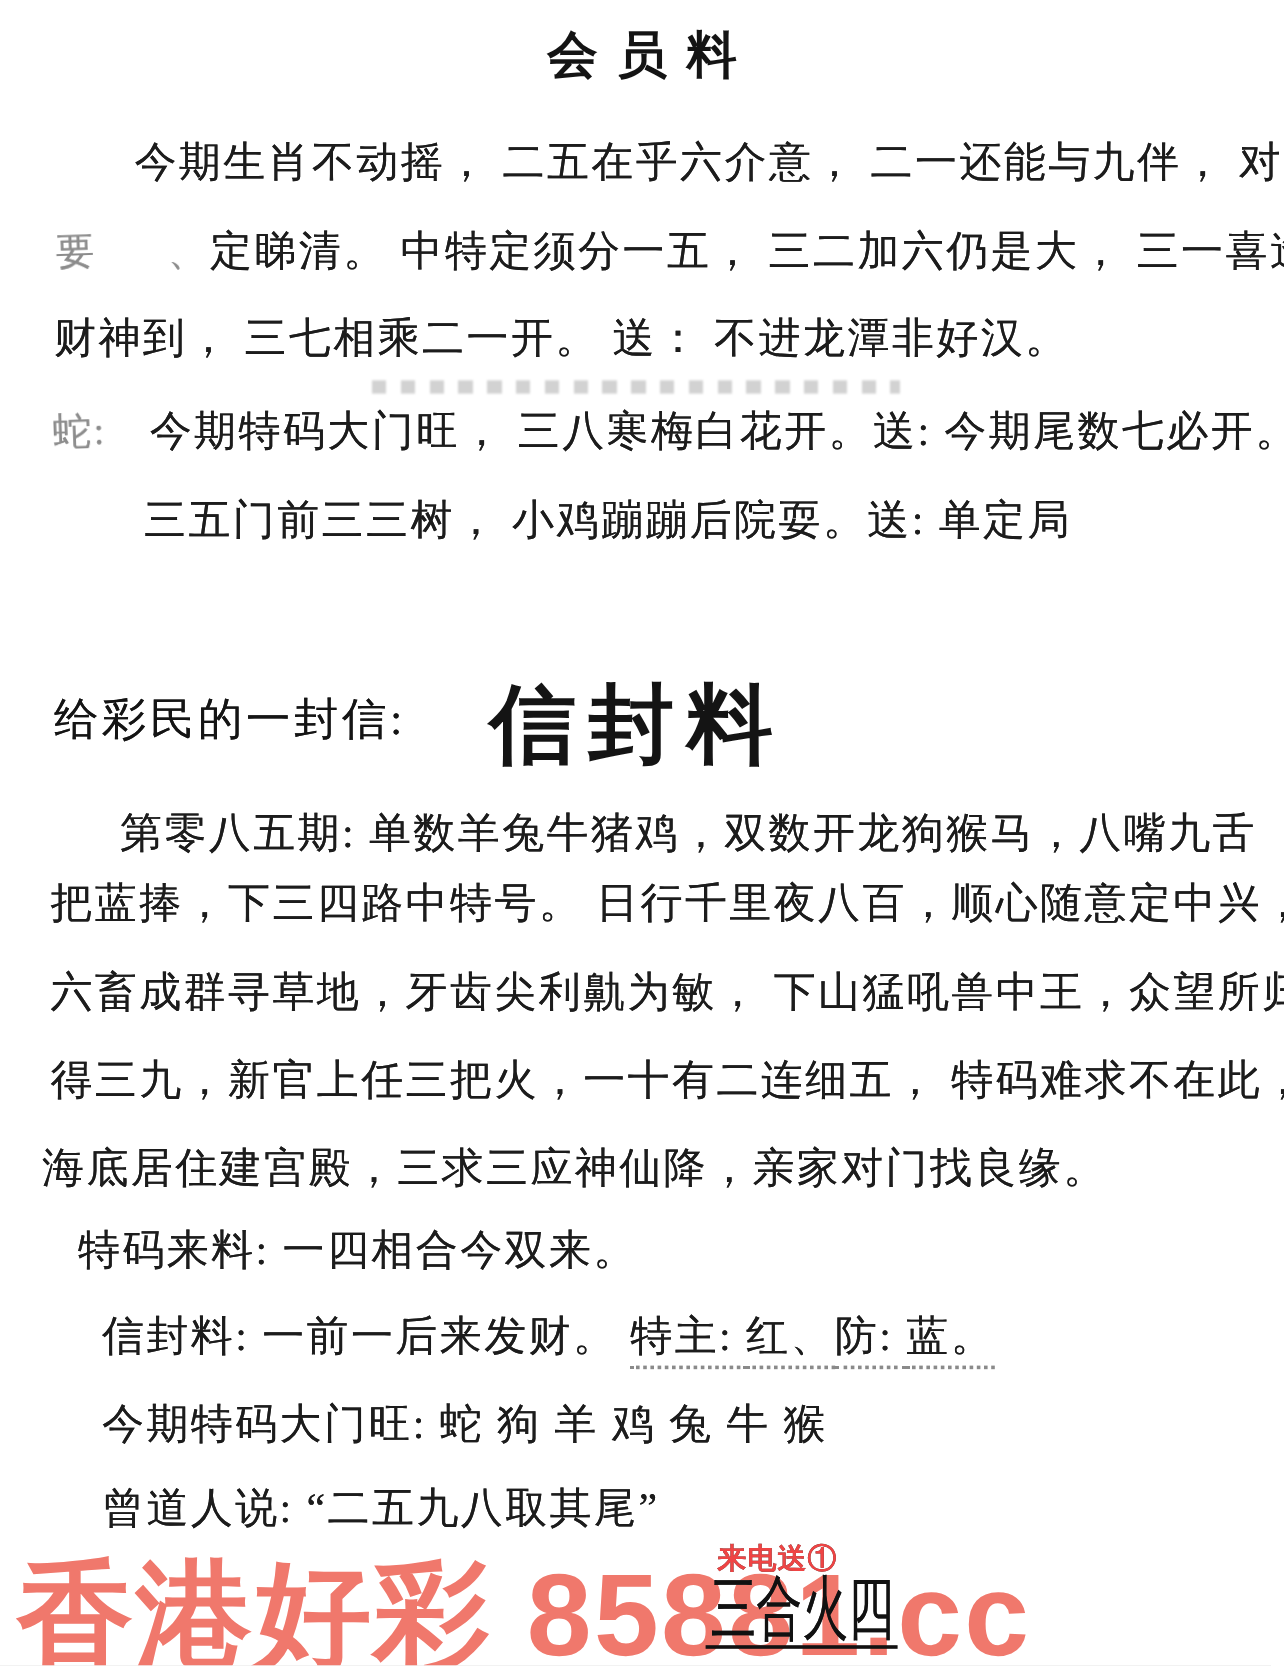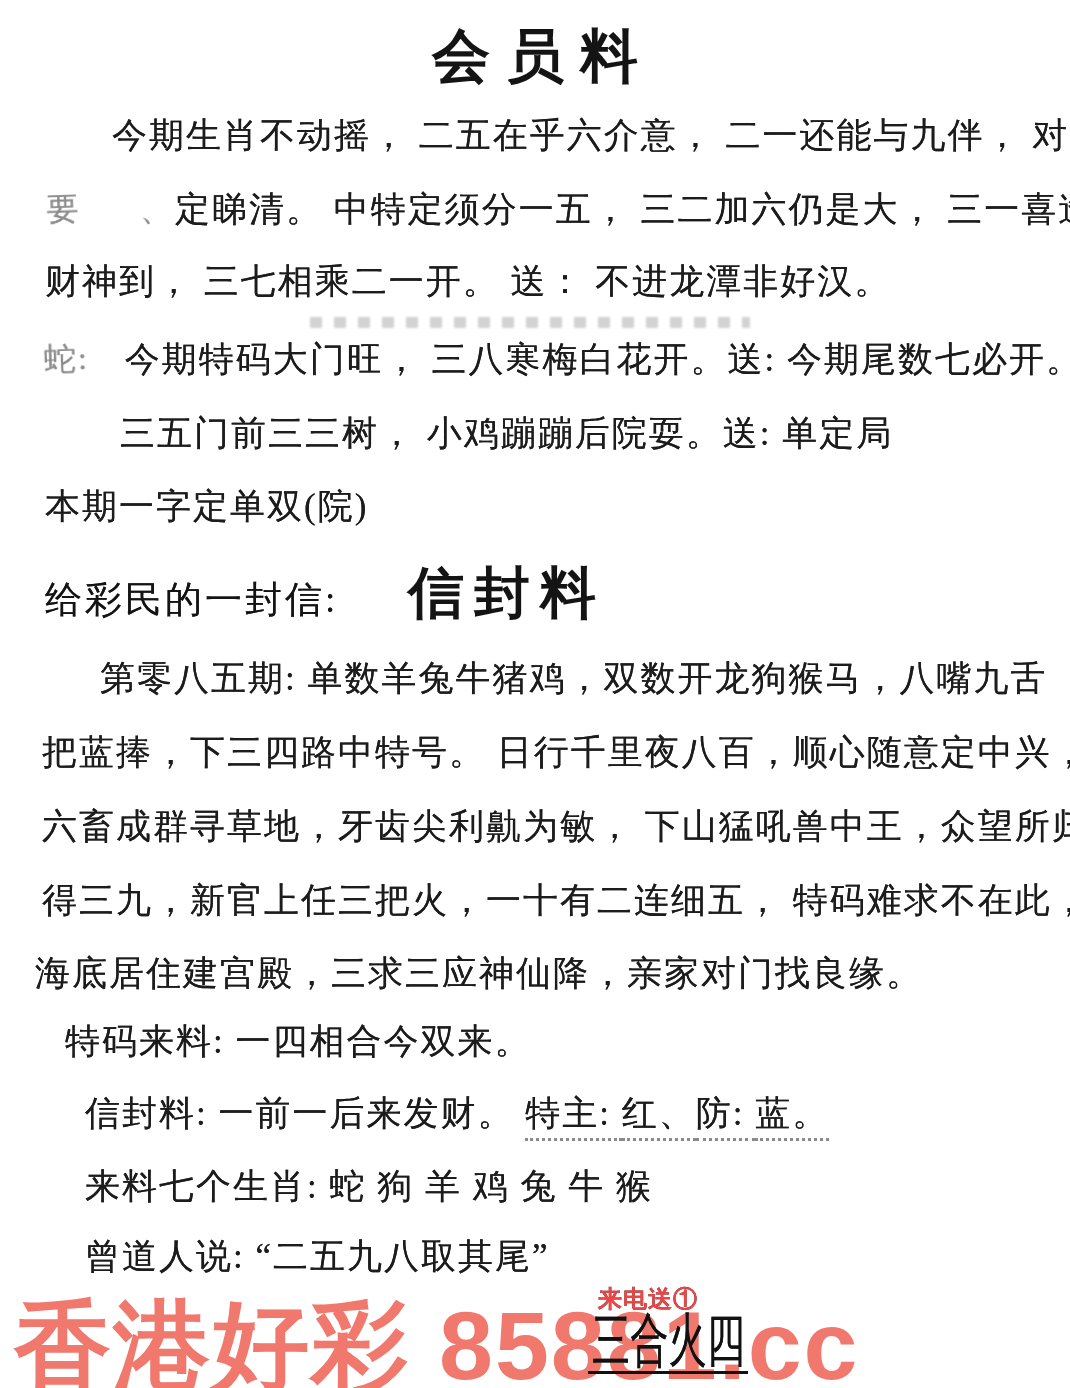--- a/index.html
+++ b/index.html
@@ -8,21 +8,21 @@
     width:1070px;height:1388px;
     margin:0 auto;
     background:#ffffff;
     overflow:hidden;
     font-family:"Liberation Serif","DejaVu Serif",serif;
     color:#141414;
   }
   .h1{
     position:absolute;left:0;top:18px;width:100%;
     text-align:center;
-    font-size:58px;font-weight:700;letter-spacing:16px;
+    font-size:42px;font-weight:700;letter-spacing:16px;
     text-indent:16px;
   }
   .bodyline{
     position:absolute;
     font-size:35px;letter-spacing:2px;
     white-space:nowrap;
     color:#1c1c1c;
   }
   .hand{ 
     font-weight:400;
@@ -41,21 +41,21 @@
     background:repeating-linear-gradient(90deg, rgba(40,40,40,0.38) 0 12px, rgba(0,0,0,0) 12px 24px);
     filter:blur(1px);
     opacity:0.55;
   }
   .letter-label{
     position:absolute;left:45px;top:575px;
     font-size:37px;letter-spacing:3px;white-space:nowrap;
   }
   .h2{
     position:absolute;left:408px;top:556px;
-    font-size:56px;font-weight:700;letter-spacing:10px;
+    font-size:72px;font-weight:700;letter-spacing:10px;
     white-space:nowrap;
   }
   .dotted{
     border-bottom:3px dotted #8a8a8a;
     padding-bottom:5px;
   }
   .footer-note{
     position:absolute;left:598px;top:1283px;
     font-size:24px;font-weight:700;letter-spacing:1px;
     z-index:3;white-space:nowrap;color:#ef4444;
@@ -94,38 +94,37 @@
   <div class="bodyline hand" style="left:45px;top:258px;">财神到， 三七相乘二一开。 送： 不进龙潭非好汉。</div>
 
   <div class="artifact" style="left:310px;top:317px;width:440px;height:11px;"></div>
 
   <div class="bodyline hand" style="left:42px;top:336px;">
     <span class="smudge">蛇:</span><span class="gap-sm"></span><span>今期特码大门旺， 三八寒梅白花开。送: 今期尾数七必开。</span>
   </div>
 
   <div class="bodyline hand" style="left:120px;top:410px;">三五门前三三树， 小鸡蹦蹦后院耍。送: 单定局</div>
 
-  <div class="bodyline hand" style="left:45px;top:483px;">本期一字定单双(院)</div>
 
   <div class="letter-label hand">给彩民的一封信:</div>
   <div class="h2">信封料</div>
 
-  <div class="bodyline hand" style="left:100px;top:655px;text-align:right;">第零八五期: 单数羊兔牛猪鸡，双数开龙狗猴马，八嘴九舌</div>
+  <div class="bodyline hand" style="left:100px;top:671px;text-align:right;">第零八五期: 单数羊兔牛猪鸡，双数开龙狗猴马，八嘴九舌</div>
   <div class="bodyline hand" style="left:42px;top:729px;">把蓝捧，下三四路中特号。 日行千里夜八百，顺心随意定中兴，</div>
   <div class="bodyline hand" style="left:42px;top:803px;">六畜成群寻草地，牙齿尖利鼽为敏， 下山猛吼兽中王，众望所归</div>
   <div class="bodyline hand" style="left:42px;top:877px;">得三九，新官上任三把火，一十有二连细五， 特码难求不在此，</div>
   <div class="bodyline hand" style="left:35px;top:950px;text-align:center;">海底居住建宫殿，三求三应神仙降，亲家对门找良缘。</div>
 
   <div class="bodyline hand" style="left:65px;top:1018px;">特码来料: 一四相合今双来。</div>
 
   <div class="bodyline hand" style="left:85px;top:1090px;">
     <span>信封料: 一前一后来发财。 </span><span class="dotted">特主: </span><span class="dotted">红、</span><span class="dotted">防: </span><span class="dotted">蓝。</span>
   </div>
 
-  <div class="bodyline hand" style="left:85px;top:1163px;">来料七个生肖: 蛇 狗 羊 鸡 兔 牛 猴</div>
+  <div class="bodyline hand" style="left:85px;top:1163px;">今期特码大门旺: 蛇 狗 羊 鸡 兔 牛 猴</div>
 
   <div class="bodyline hand" style="left:85px;top:1233px;">曾道人说: “二五九八取其尾”</div>
 
   <div class="footer-note hand">来电送①</div>
   <div class="footer-hand hand">三合火四</div>
   <div class="footer-line"></div>
 
   <div class="watermark">香港好彩  85881.cc</div>
 
 </div>

